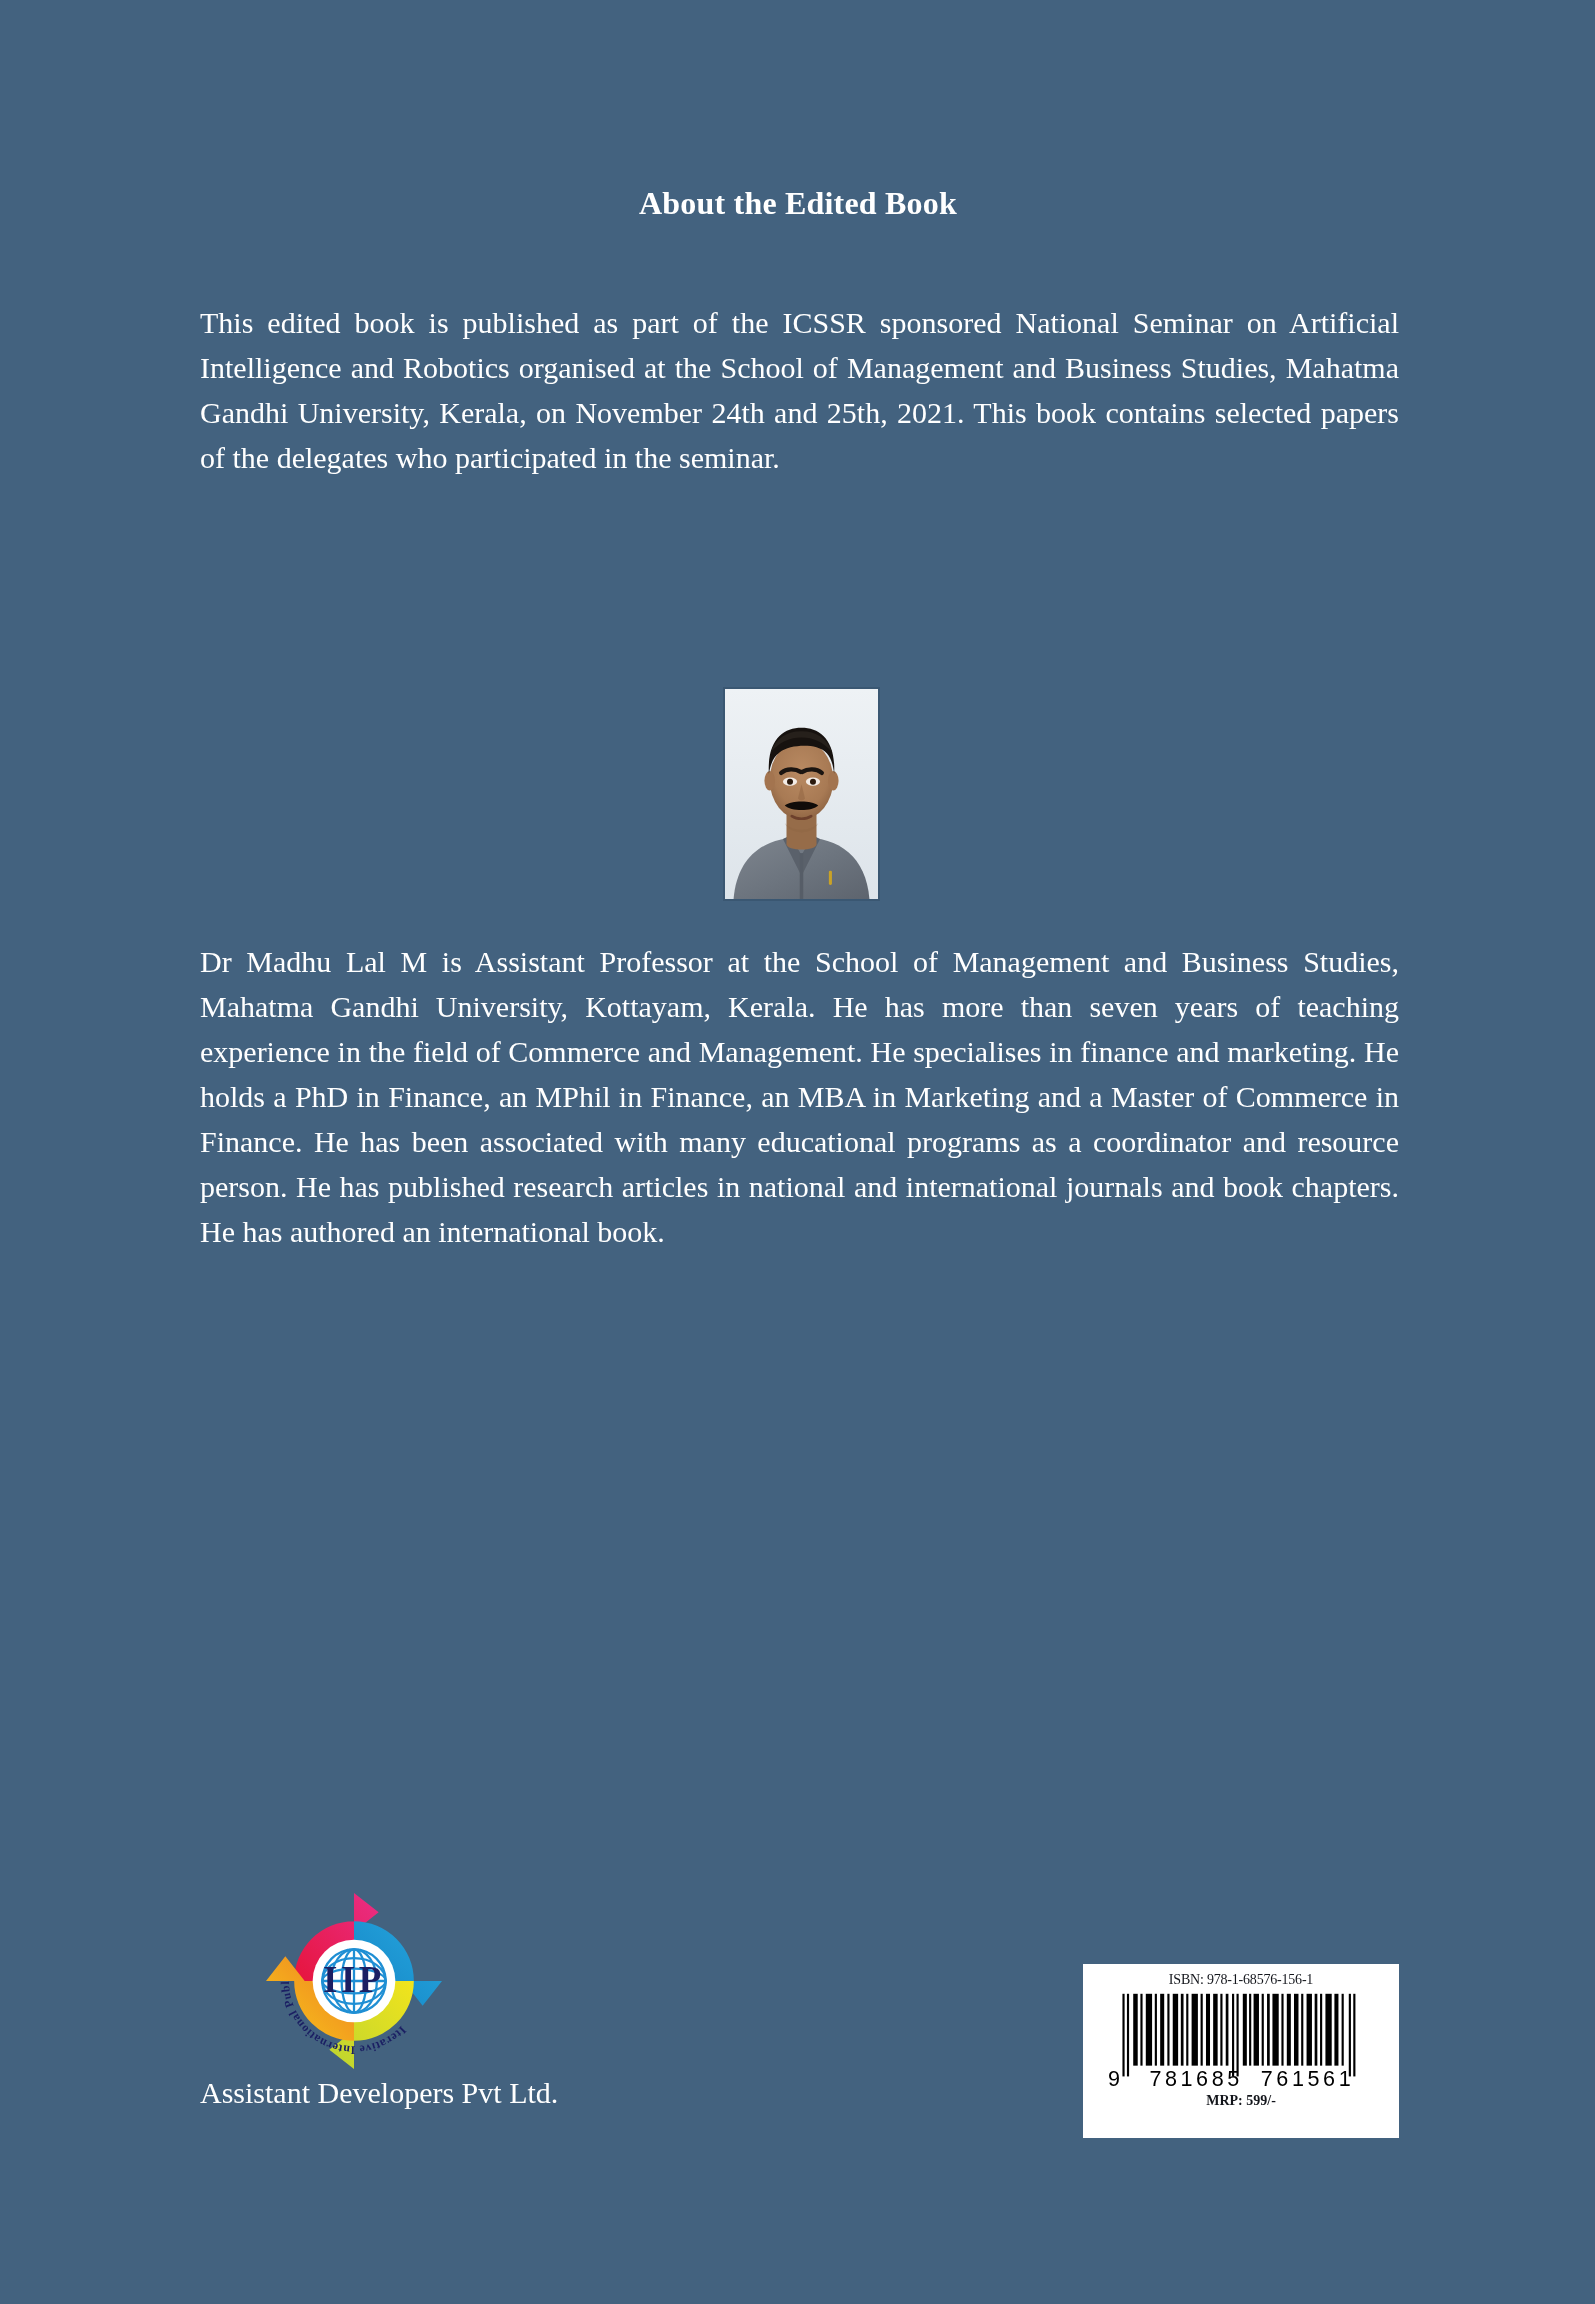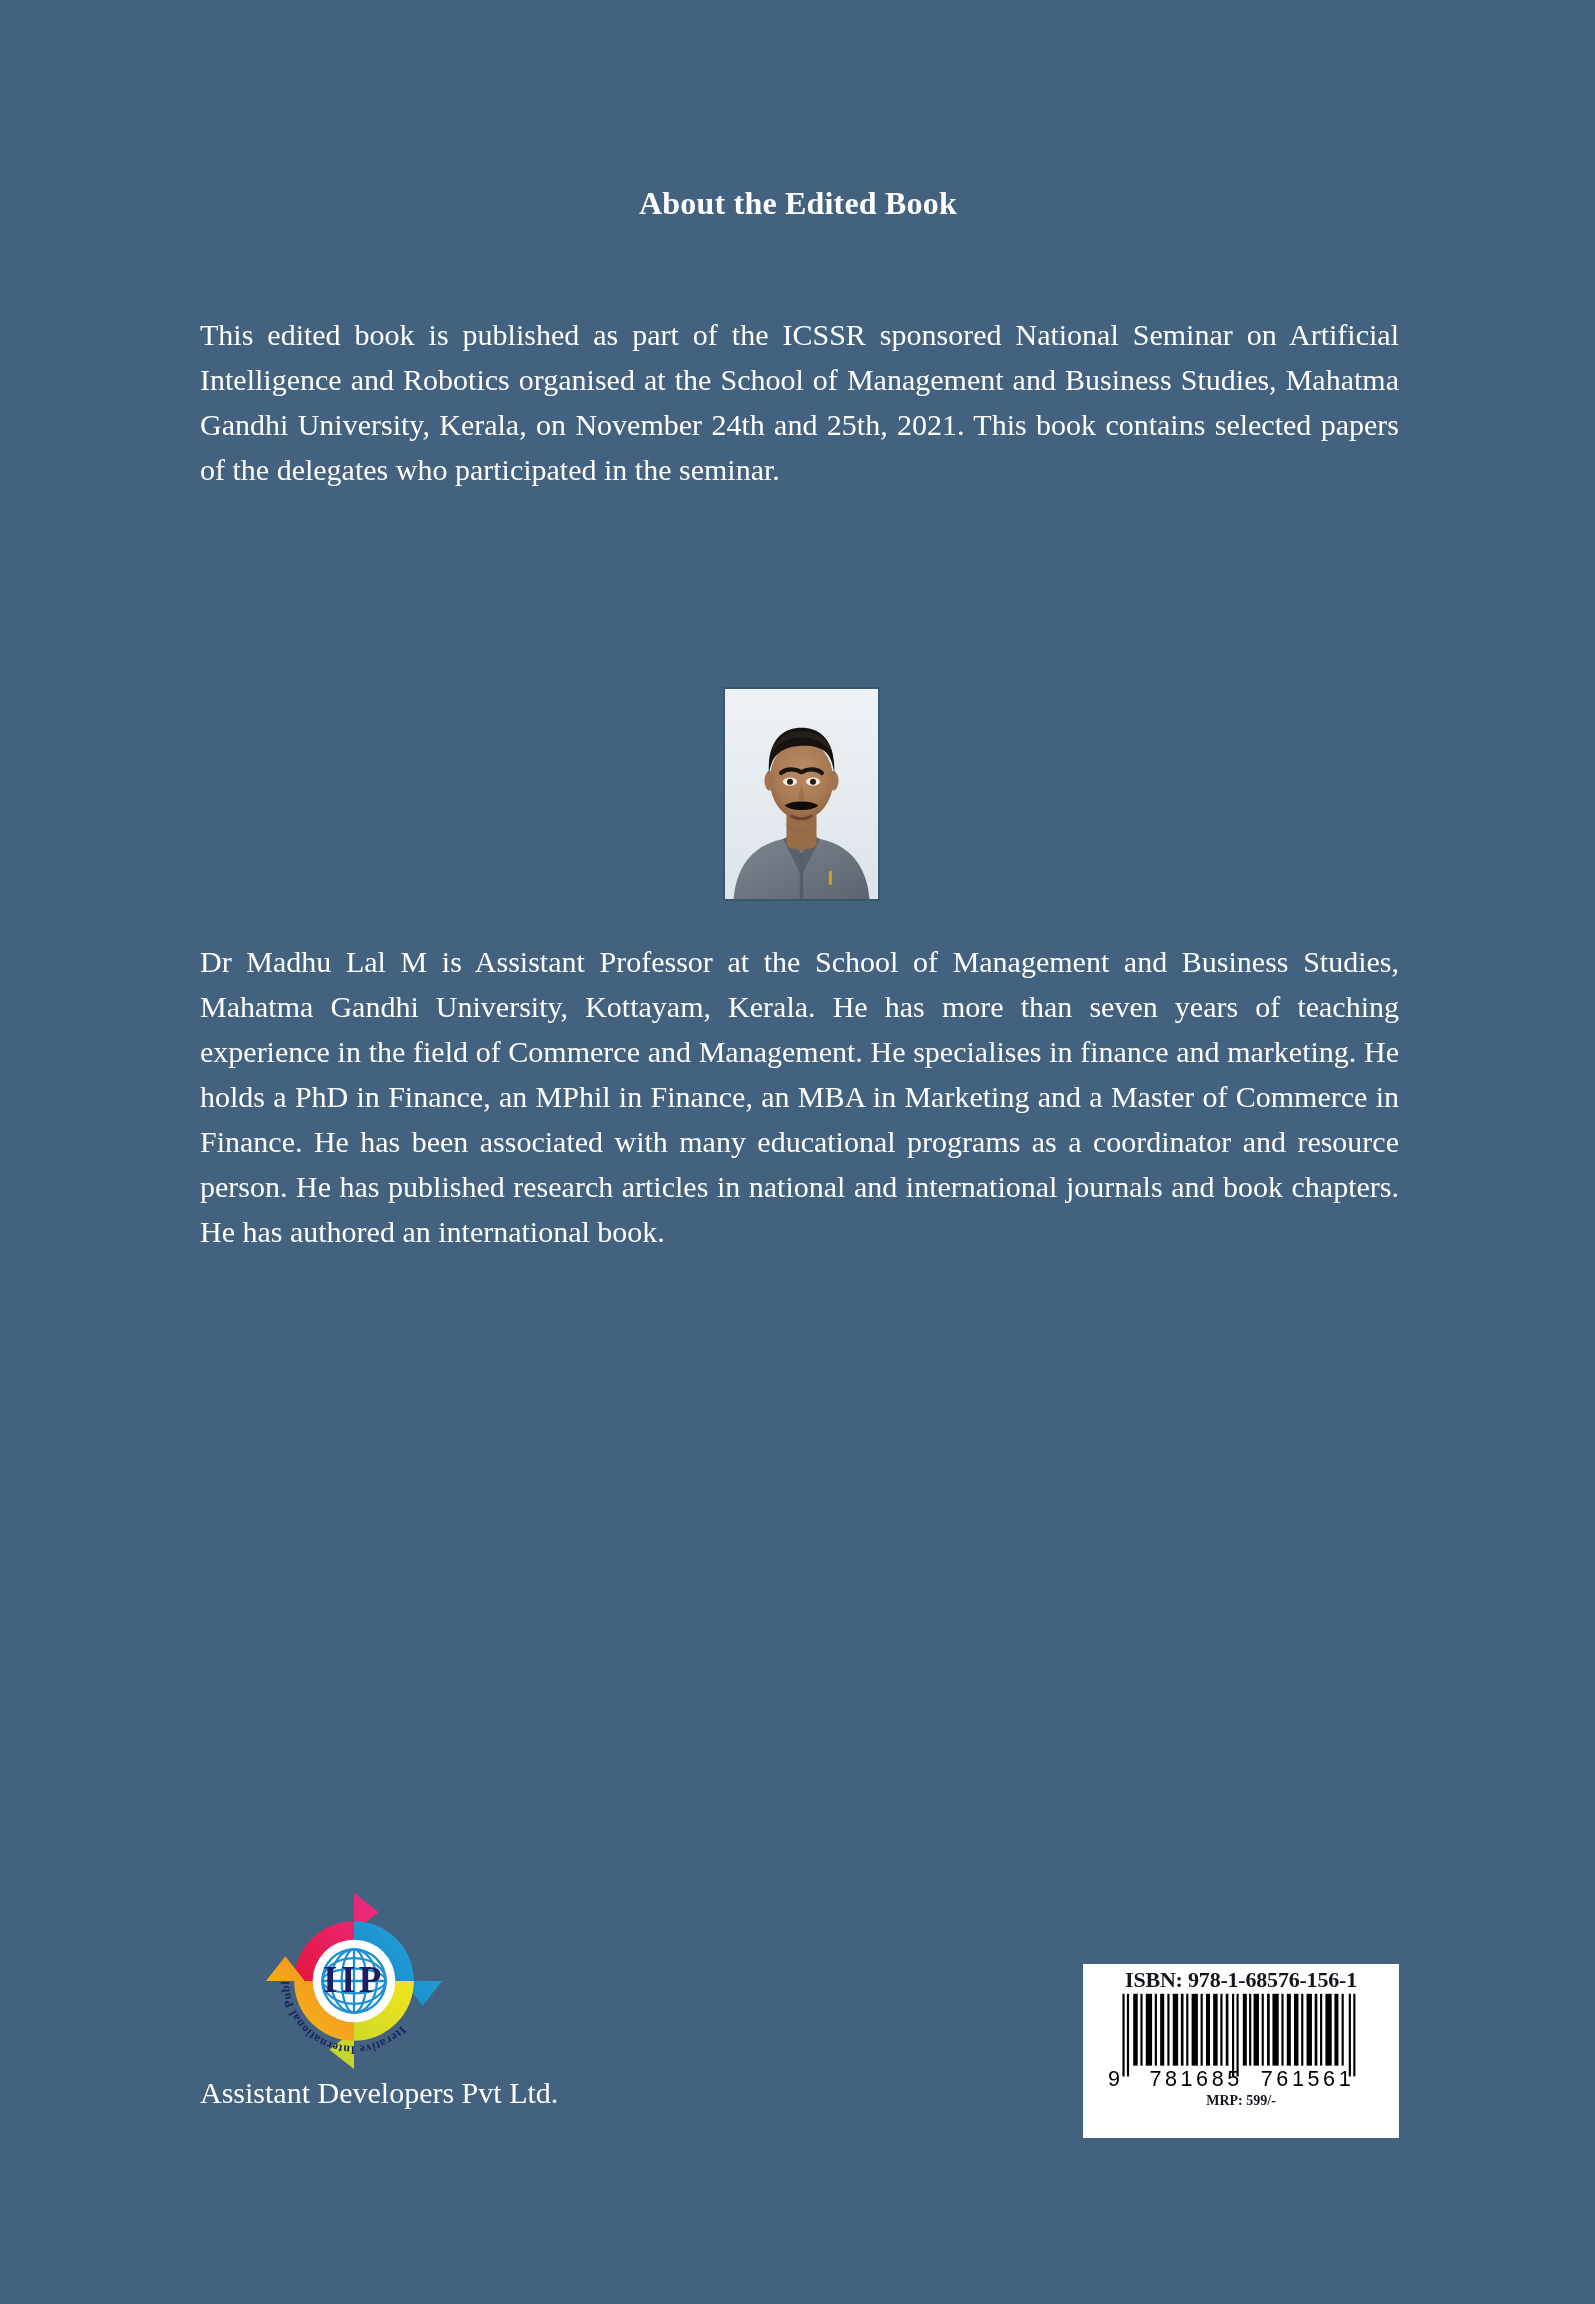--- a/index.html
+++ b/index.html
@@ -40,21 +40,21 @@
   .body-text {
     position: absolute;
     left: 200px;
     width: 1199px;
     font-size: 30px;
     line-height: 45px;
     color: #ffffff;
     text-align: justify;
     text-justify: inter-word;
   }
-  #para-about-book { top: 300px; margin-top: 12px; }
+  #para-about-book { top: 300px; }
   #para-editor-bio  { top: 939px; }
 
   
   .photo-frame {
     position: absolute;
     left: 723px;
     top: 687px;
     width: 157px;
     height: 214px;
     border: 2.7px solid #3a5772;
@@ -93,22 +93,22 @@
     background: #ffffff;
     box-sizing: border-box;
     padding: 5.4px 9px 3.6px 9px;
     display: flex;
     flex-direction: column;
     align-items: center;
     justify-content: flex-start;
   }
   .isbn-label {
     color: #14161c;
-    font-weight: bold;
-    font-size: 22px;
+    font-weight: normal;
+    font-size: 14px;
     line-height: 21.6px;
     letter-spacing: -0.2px;
     white-space: nowrap;
   }
   .barcode-graphic {
     width: 270px;
     height: 97px;
     margin-top: 0.9px;
   }
   .barcode-graphic svg { display: block; width: 100%; height: 100%; }

